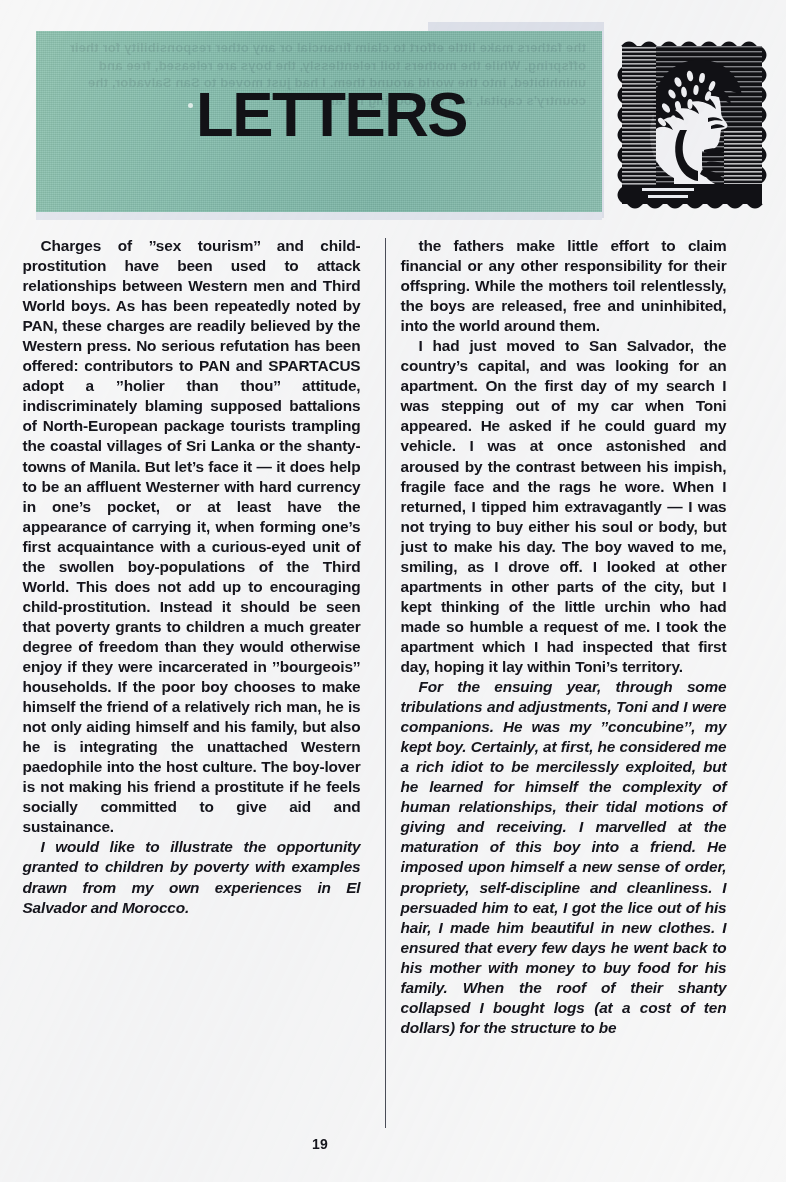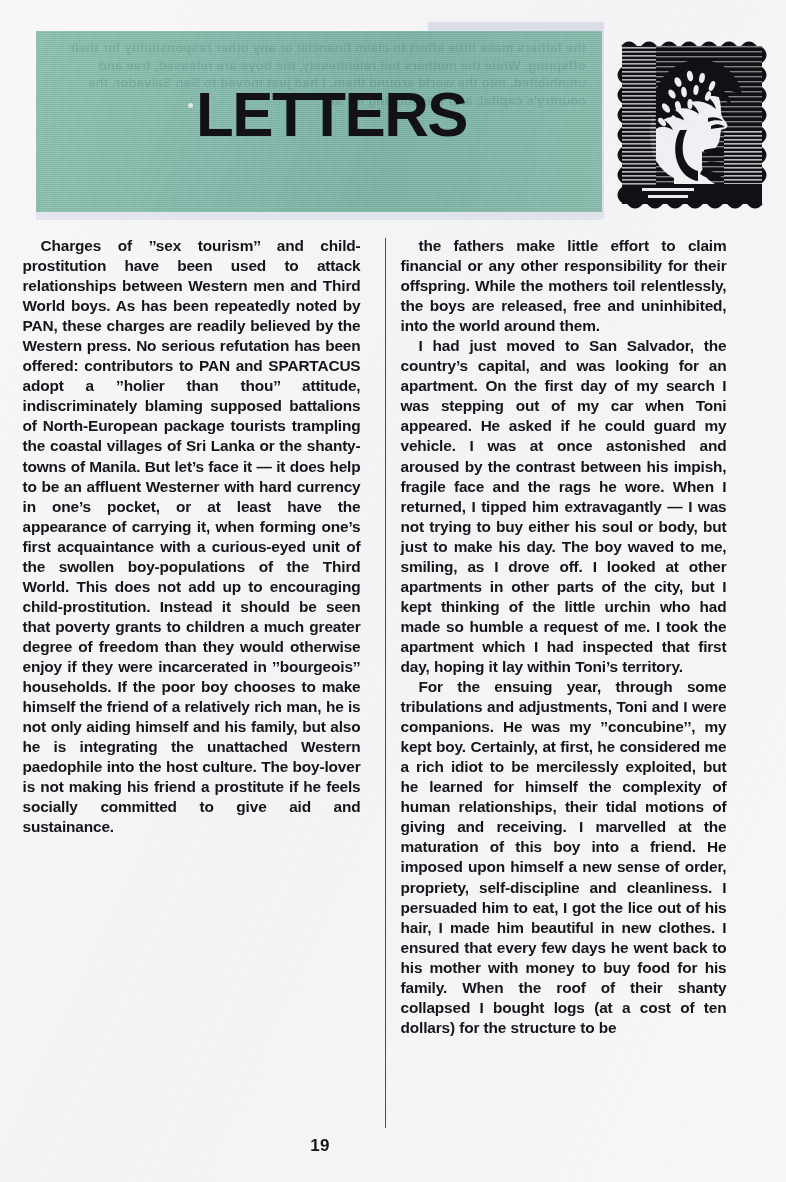--- a/index.html
+++ b/index.html
@@ -162,32 +162,32 @@
     font-size: 15.4px;
     line-height: 20.05px;
     font-weight: bold;
     letter-spacing: -0.15px;
     -webkit-font-smoothing: none;
     word-spacing: .2px;
     color: #15151c;
   }
   .article p + p { text-indent: 18px; }
   .article p:first-child { text-indent: 18px; }
-  .article p:last-child { text-align: justify; }
+  .article p:last-child { text-align: justify; font-style: italic; }
 
   
   .folio {
     position: absolute;
     left: 0;
     top: 1136px;
     width: 640px;
     text-align: center;
     font-family: "Liberation Sans", sans-serif;
     font-weight: bold;
-    font-size: 17px;
+    font-size: 14px;
     color: #15151c;
     letter-spacing: .3px;
   }
 </style>
 </head>
 <body>
 
 <div class="page">
 
   <div class="masthead">
@@ -308,20 +308,21 @@
       </svg>
     </div>
   </div>
 
   <div class="article">
     <div class="columns">
       <div class="rule"></div>
 
       <div class="col col-left">
         <p>Charges of ’’sex tourism’’ and child-prostitution have been used to attack relationships between Western men and Third World boys. As has been repeatedly noted by PAN, these charges are readily believed by the Western press. No serious refutation has been offered: contributors to PAN and SPARTACUS adopt a ’’holier than thou’’ attitude, indiscriminately blaming supposed battalions of North-European package tourists trampling the coastal villages of Sri Lanka or the shanty-towns of Manila. But let’s face it — it does help to be an affluent Westerner with hard currency in one’s pocket, or at least have the appearance of carrying it, when forming one’s first acquaintance with a curious-eyed unit of the swollen boy-populations of the Third World. This does not add up to encouraging child-prostitution. Instead it should be seen that poverty grants to children a much greater degree of freedom than they would otherwise enjoy if they were incarcerated in ’’bourgeois’’ households. If the poor boy chooses to make himself the friend of a relatively rich man, he is not only aiding himself and his family, but also he is integrating the unattached Western paedophile into the host culture. The boy-lover is not making his friend a prostitute if he feels socially committed to give aid and sustainance.</p>
+        <p>I would like to illustrate the opportunity granted to children by poverty with examples drawn from my own experiences in El Salvador and Morocco.</p>
       </div>
 
       <div class="col col-right">
         <p>the fathers make little effort to claim financial or any other responsibility for their offspring. While the mothers toil relentlessly, the boys are released, free and uninhibited, into the world around them.</p>
         <p>I had just moved to San Salvador, the country’s capital, and was looking for an apartment. On the first day of my search I was stepping out of my car when Toni appeared. He asked if he could guard my vehicle. I was at once astonished and aroused by the contrast between his impish, fragile face and the rags he wore. When I returned, I tipped him extravagantly — I was not trying to buy either his soul or body, but just to make his day. The boy waved to me, smiling, as I drove off. I looked at other apartments in other parts of the city, but I kept thinking of the little urchin who had made so humble a request of me. I took the apartment which I had inspected that first day, hoping it lay within Toni’s territory.</p>
         <p>For the ensuing year, through some tribulations and adjustments, Toni and I were companions. He was my ’’concubine’’, my kept boy. Certainly, at first, he considered me a rich idiot to be mercilessly exploited, but he learned for himself the complexity of human relationships, their tidal motions of giving and receiving. I marvelled at the maturation of this boy into a friend. He imposed upon himself a new sense of order, propriety, self-discipline and cleanliness. I persuaded him to eat, I got the lice out of his hair, I made him beautiful in new clothes. I ensured that every few days he went back to his mother with money to buy food for his family. When the roof of their shanty collapsed I bought logs (at a cost of ten dollars) for the structure to be</p>
       </div>
     </div>
   </div>
 

